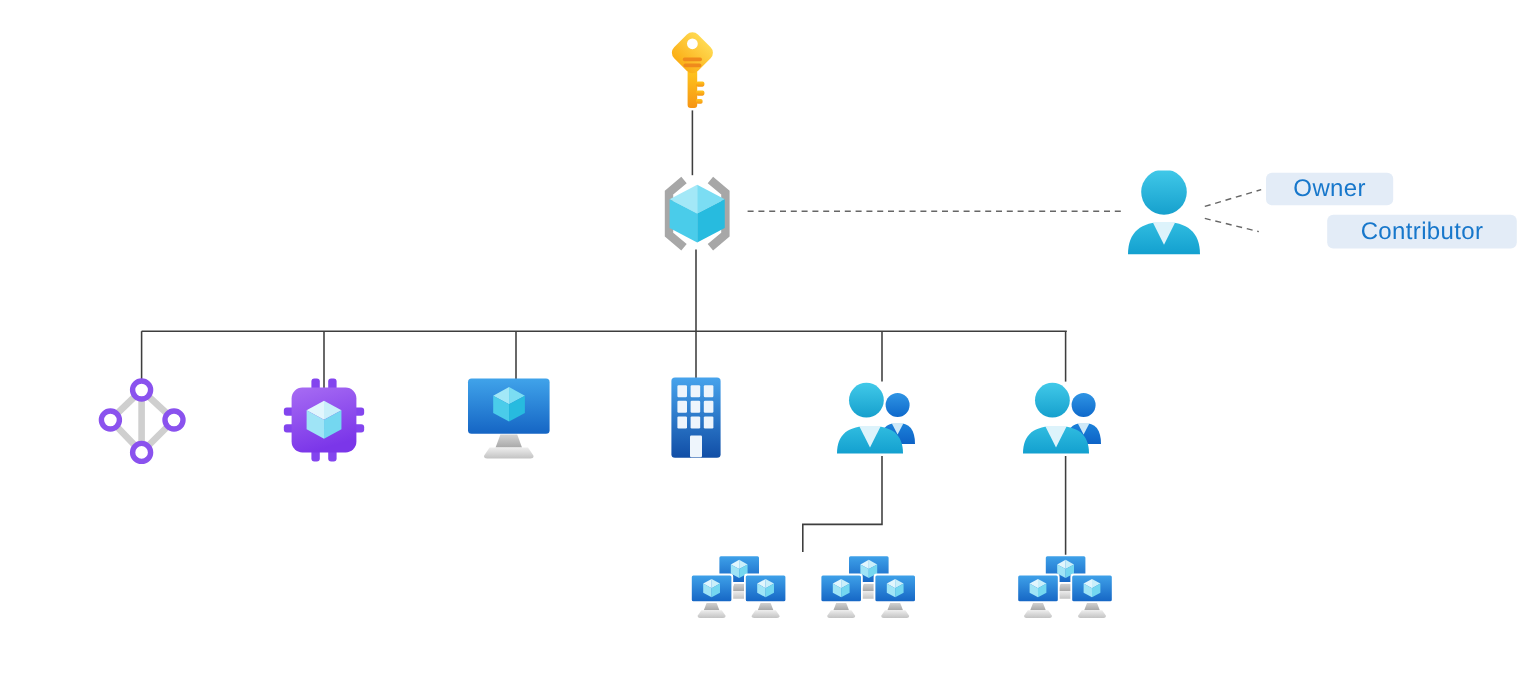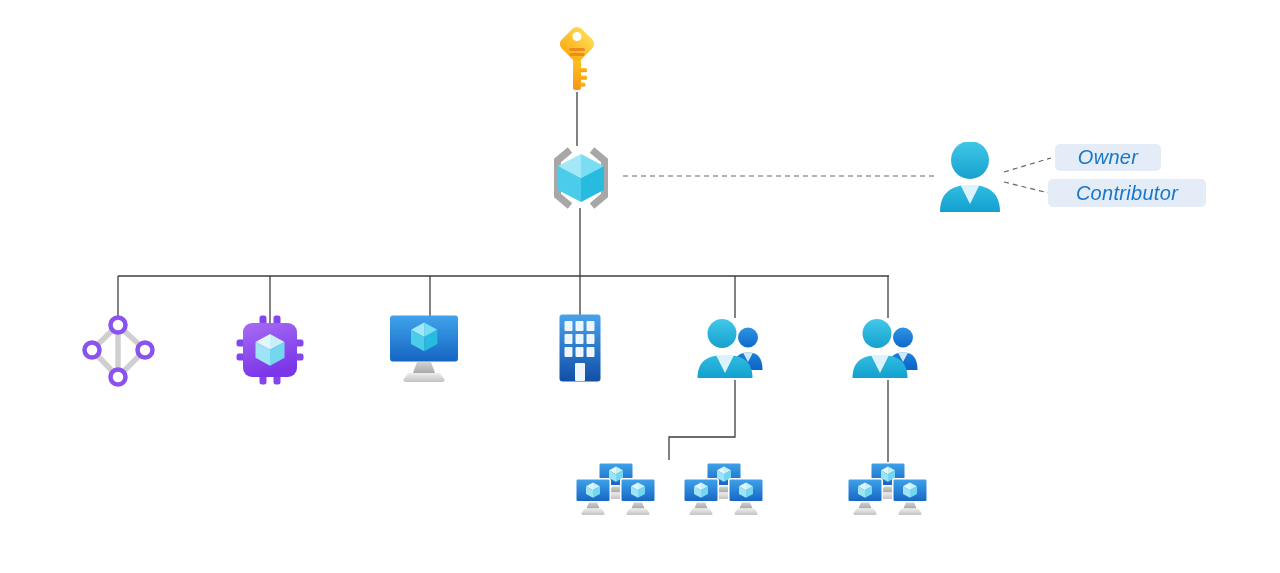--- a/index.html
+++ b/index.html
@@ -1,18 +1,18 @@
 <!DOCTYPE html>
 <html><head>
 <meta charset="utf-8">
 <style>
   html,body{margin:0;padding:0;background:#ffffff;}
   .canvas{
     position:relative;width:1280px;height:573px;background:#ffffff;
-    font-family:"Liberation Sans",sans-serif;overflow:hidden;font-style:italic;
+    font-family:"Liberation Sans",sans-serif;overflow:hidden;
   }
   .connectors{position:absolute;left:0;top:0;pointer-events:none;}
   .icon{position:absolute;}
   .role-chip{
     position:absolute;display:flex;align-items:center;justify-content:center;
     background:#e3ecf7;border-radius:5px;color:#1777cb;font-size:20px;
     letter-spacing:0.3px;
   }
 </style>
 </head>
@@ -133,21 +133,21 @@
     <svg width="64" height="70" viewBox="0 0 64 70">
       <circle cx="32" cy="18" r="19" fill="url(#gHead)"></circle>
       <path d="M2 70 C2 51 13 43 32 43 C51 43 62 51 62 70 Z" fill="url(#gBody)"></path>
       <path d="M22.5 43 L41.5 43 L32 62 Z" fill="#ddf3fb"></path>
     </svg>
   </div>
 
   <div class="role-chip" style="left:1055px;top:144px;width:106px;height:27px">
     <span>Owner</span>
   </div>
-  <div class="role-chip" style="left:1048px;top:179px;width:158px;height:28px">
+  <div class="role-chip" style="left:1106px;top:179px;width:158px;height:28px">
     <span>Contributor</span>
   </div>
 
   <div class="icon" style="left:80px;top:312px">
     <svg width="78" height="78" viewBox="0 0 78 78">
       <g stroke="#cfcfcf" stroke-width="5.5">
         <line x1="38" y1="13" x2="12" y2="38"></line>
         <line x1="38" y1="13" x2="65" y2="38"></line>
         <line x1="12" y1="38" x2="38" y2="65"></line>
         <line x1="65" y1="38" x2="38" y2="65"></line>

